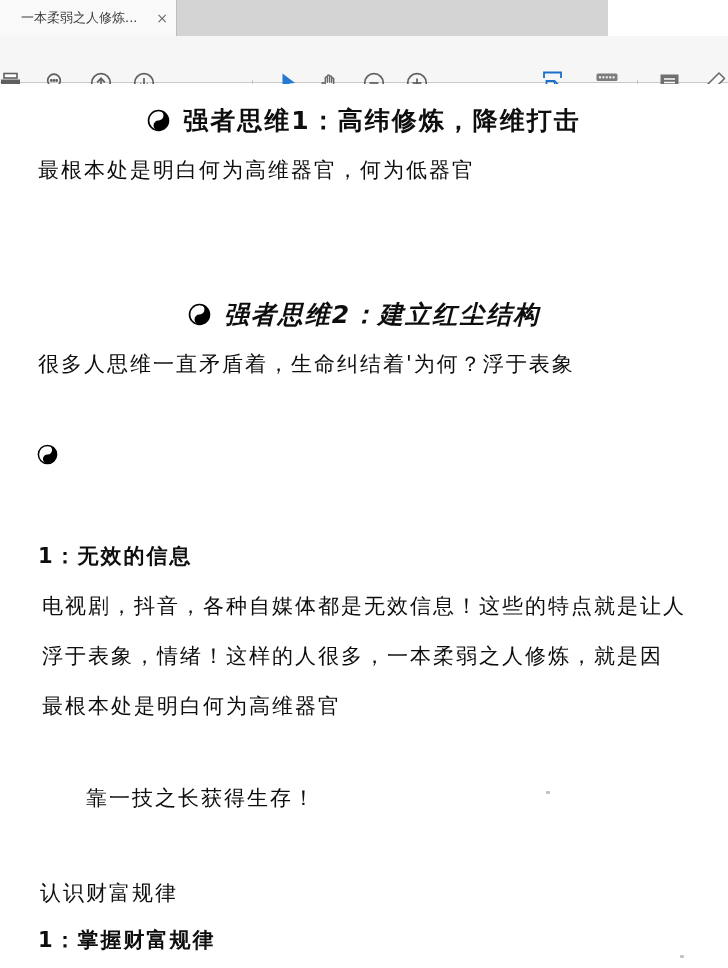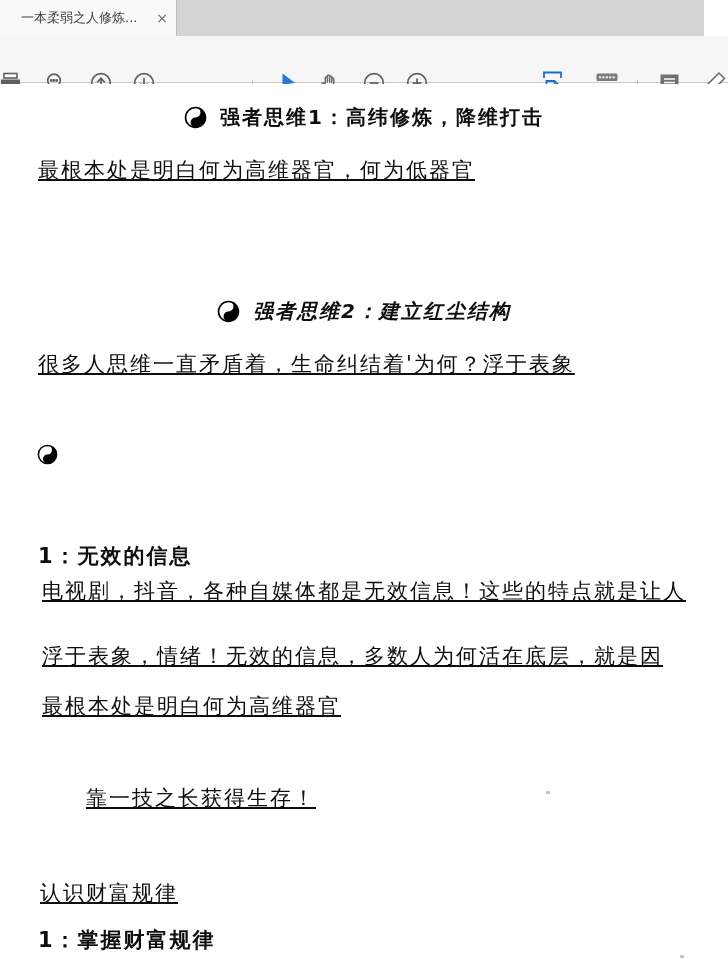--- a/index.html
+++ b/index.html
@@ -2,21 +2,21 @@
 <html><head>
 <meta charset="utf-8">
 <style>
   html,body { margin:0; padding:0; background:#e9e9e9; }
   .app {
     position:relative; width:728px; height:968px; overflow:hidden;
     font-family:"DejaVu Sans", sans-serif; background:#ffffff;
   }
 
   
-  .tabstrip { position:absolute; top:0; left:0; width:704px; height:36px; background:#d4d4d4; }
+  .tabstrip { position:absolute; top:0; left:0; width:608px; height:36px; background:#d4d4d4; }
   .tab {
     position:absolute; top:0; left:0; width:177px; height:36px; background:#f9f9f9;
     border-right:1px solid #bdbdbd; box-sizing:border-box;
     display:flex; align-items:center; padding:0 8px 0 21px;
   }
   .tab-title { font-size:13px; color:#3d3d3d; white-space:nowrap; overflow:hidden; flex:1; }
   .tab-close { font-size:14px; color:#6a6a6a; margin-left:4px; cursor:default; line-height:1; }
 
   
   .toolbar {
@@ -36,23 +36,23 @@
     border-bottom:1px solid #9b9b9b; box-sizing:border-box; display:flex; align-items:center;
   }
   .zoom-value { font-size:13.5px; color:#333; margin-left:10px; }
   .caret { font-size:10px; color:#4a4a4a; }
   .zoom-combo .caret { position:absolute; left:64px; top:9px; }
   .fit-caret { position:absolute; left:570px; top:51px; }
 
   
   .page { position:absolute; top:84px; left:0; width:728px; height:884px; background:#ffffff; }
   .doc-line { position:absolute; white-space:nowrap; color:#0e0e0e; }
-  .doc-h { display:flex; align-items:center; gap:13px; font-size:20px; font-weight:bold; letter-spacing:2px; }
+  .doc-h { display:flex; align-items:center; gap:13px; font-size:25px; font-weight:bold; letter-spacing:2px; }
   .doc-h-center { left:0; width:728px; justify-content:center; }
-  .doc-p { font-size:21px; letter-spacing:2px; font-weight:400;text-decoration:underline; }
+  .doc-p { font-size:21px; letter-spacing:2px; font-weight:400; }
   .doc-label { font-size:21px; letter-spacing:2px; font-weight:bold; }
   .speck { position:absolute; width:4px; height:3px; background:#9a9a9a; opacity:.6; border-radius:1px; }
 
   svg { display:block; }
 </style>
 </head>
 <body>
 
 <div class="app">
 
@@ -241,22 +241,22 @@
     <div class="doc-line doc-h" style="top:360px; left:37px;">
       <svg width="21" height="21" viewBox="0 0 24 24">
         <circle cx="12" cy="12" r="10.4" fill="#fff" stroke="#000" stroke-width="1.7"></circle>
         <path d="M12 1.6 a10.4 10.4 0 0 1 0 20.8 a5.2 5.2 0 0 1 0 -10.4 a5.2 5.2 0 0 0 0 -10.4 z" fill="#000"></path>
         <circle cx="12" cy="6.8" r="1.5" fill="#fff"></circle>
         <circle cx="12" cy="17.2" r="1.5" fill="#000"></circle>
       </svg>
     </div>
 
     <div class="doc-line doc-label" style="top:458px; left:38px;">1：无效的信息</div>
-    <div class="doc-line doc-p" style="top:493px; left:42px;">电视剧，抖音，各种自媒体都是无效信息！这些的特点就是让人</div>
-    <div class="doc-line doc-p" style="top:558px; left:42px;">浮于表象，情绪！无效的信息，多数人为何活在底层，就是因</div>
+    <div class="doc-line doc-p" style="top:508px; left:42px;">电视剧，抖音，各种自媒体都是无效信息！这些的特点就是让人</div>
+    <div class="doc-line doc-p" style="top:558px; left:42px;">浮于表象，情绪！这样的人很多，一本柔弱之人修炼，就是因</div>
     <div class="doc-line doc-p" style="top:608px; left:42px;">最根本处是明白何为高维器官</div>
 
     <div class="doc-line doc-p" style="top:700px; left:42px;margin-left:44px;">靠一技之长获得生存！</div>
 
     <div class="doc-line doc-p" style="top:795px; left:40px;">认识财富规律</div>
 
     <div class="doc-line doc-label" style="top:842px; left:38px;">1：掌握财富规律</div>
 
     <div class="speck" style="top:707px; left:546px;"></div>
     <div class="speck" style="top:871px; left:680px;"></div>

